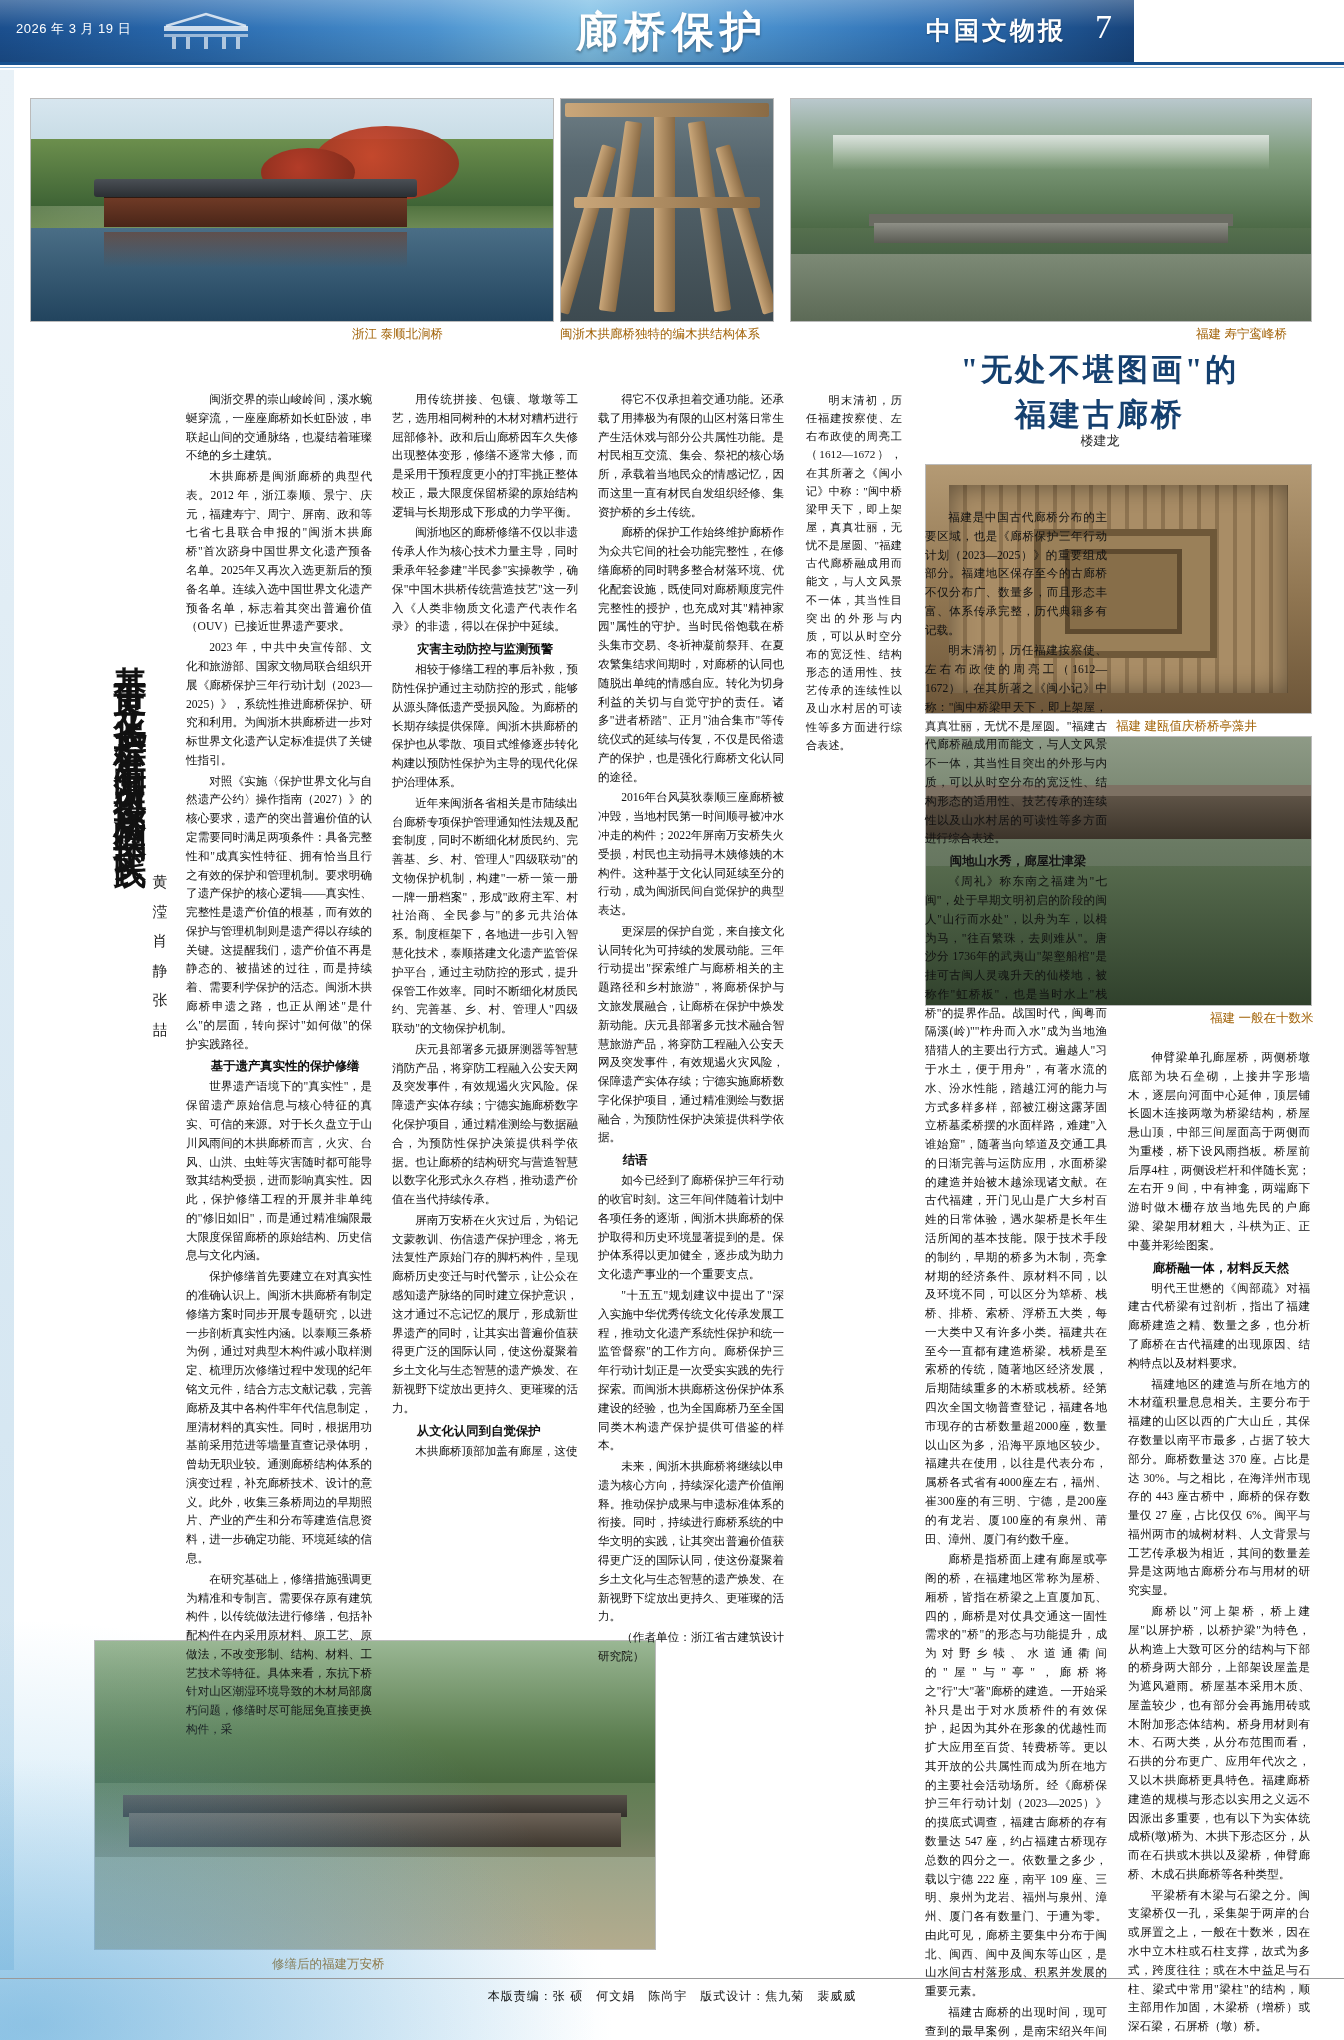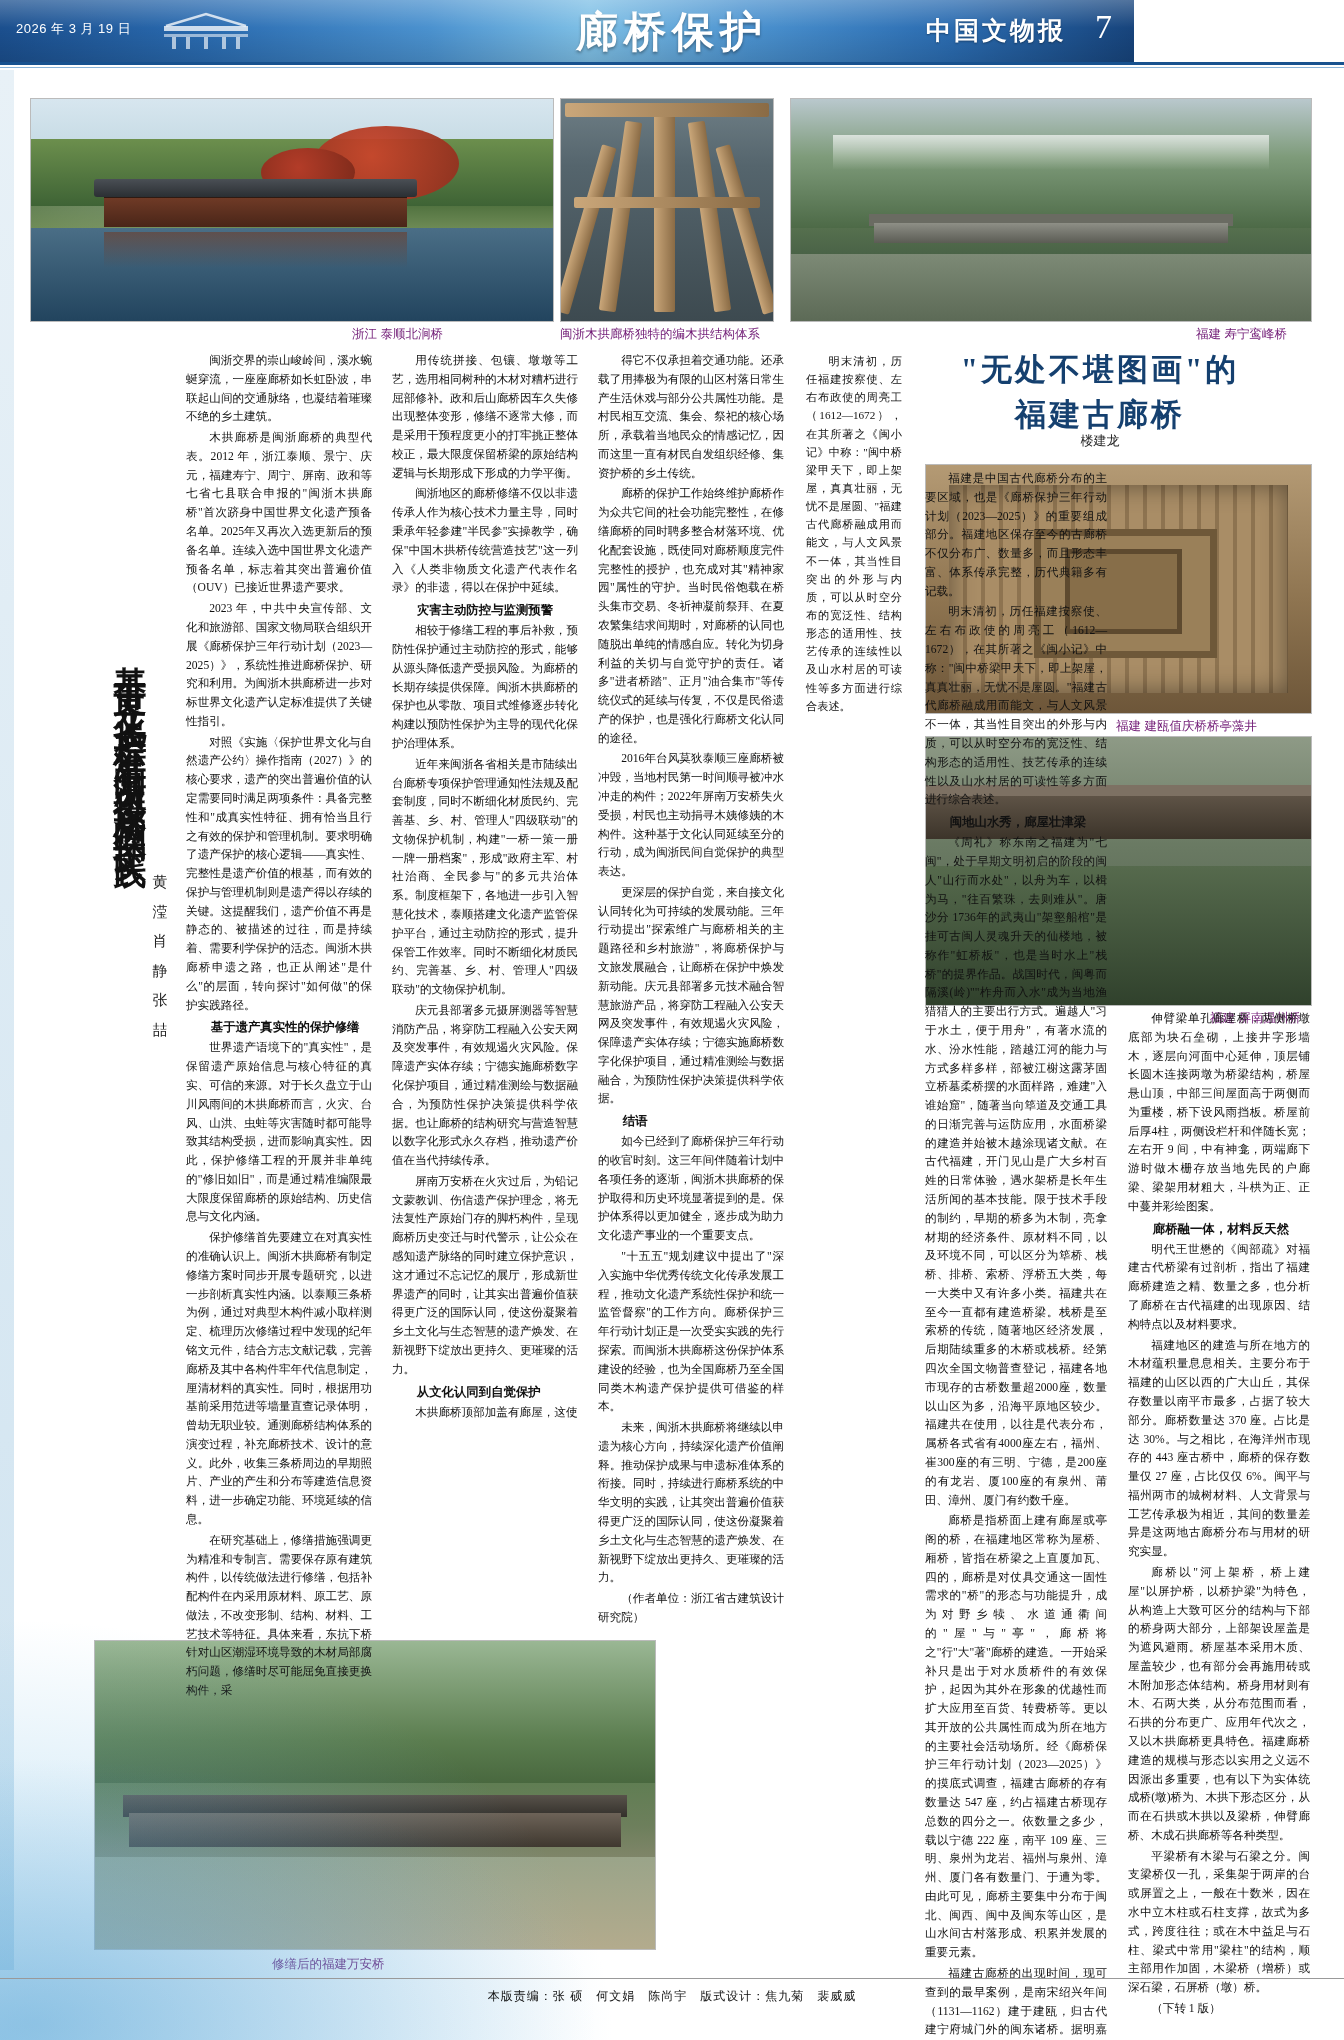--- a/index.html
+++ b/index.html
@@ -39,21 +39,21 @@
   }
   .mast-pageno{
     position:absolute;right:22px;top:8px;color:#fff;font-size:34px;z-index:3;
     font-family:"Liberation Serif",serif;
   }
   .mast-rule{position:absolute;left:0;top:62px;width:1344px;height:3px;background:#18528f;}
   .mast-rule2{position:absolute;left:0;top:67px;width:1344px;height:1px;background:#8ab4d8;}
 
   
   .photo{position:absolute;border:1px solid #bbb;overflow:hidden;}
-  .cap{position:absolute;font-size:12.5px;color:#701a75;font-family:"Liberation Sans",sans-serif;}
+  .cap{position:absolute;font-size:12.5px;color:#a16207;font-family:"Liberation Sans",sans-serif;}
 
   
   #photo1{left:30px;top:98px;width:522px;height:222px;
     background:
       radial-gradient(ellipse at 20% 18%, rgba(255,255,255,.5), rgba(255,255,255,0) 40%),
       linear-gradient(180deg,#cfe0ea 0%,#b9d3e0 16%,#7f9f66 30%,#4c6e3c 46%,#6d8a55 58%,#3f5b7a 62%,#54708c 100%);
   }
   #photo1 .sky{position:absolute;left:0;top:0;width:100%;height:34%;background:linear-gradient(180deg,#d7e6ef,#bcd4de);}
   #photo1 .hill{position:absolute;left:0;top:18%;width:100%;height:30%;background:linear-gradient(180deg,#6c8f4d,#3e6335);}
   #photo1 .tree-red{position:absolute;left:54%;top:12%;width:28%;height:34%;border-radius:50%;background:radial-gradient(circle at 40% 40%,#c9452b,#8e2f1e);opacity:.95;}
@@ -120,20 +120,21 @@
     position:absolute;left:150px;top:862px;
     writing-mode:vertical-rl;text-orientation:upright;
     font-size:15px;letter-spacing:7px;color:#222;
   }
 
   
   .col{
     position:absolute;
     font-size:11.6px;line-height:1.62;text-align:justify;color:#111;
     font-family:"Liberation Serif",serif;
+    margin-top:39px;
   }
   .col p{margin:0 0 2px 0;text-indent:2em;}
   .sub{font-weight:bold;font-size:12.4px;text-indent:0;margin:7px 0 3px;}
 
   #colA{left:186px;top:352px;width:186px;height:1260px;}
   #colB{left:392px;top:352px;width:186px;height:1260px;}
   #colC{left:598px;top:352px;width:186px;height:1260px;}
   #colD{left:806px;top:560px;width:90px;height:1050px;}
 
   
@@ -235,21 +236,21 @@
     <div class="sq"></div>
     <div class="sq2"></div>
 </div>
 <div class="cap" id="cap4">福建 建瓯值庆桥桥亭藻井</div>
 
 <div class="photo" id="photo5">
   <div class="rail"></div>
     <div class="deckline"></div>
     <div class="trees"></div>
 </div>
-<div class="cap" id="cap5">福建 屏南温州桥</div>
+<div class="cap" id="cap5">福建 一般在十数米</div>
 
 <div class="photo" id="photo6">
   <div class="hills"></div>
     <div class="bridgeroof"></div>
     <div class="bridge"></div>
     <div class="river"></div>
 </div>
 <div class="cap" id="cap6">修缮后的福建万安桥</div>
 
 <div class="vtitle">基于世界文化遗产标准看闽浙木拱廊桥的保护实践</div>

